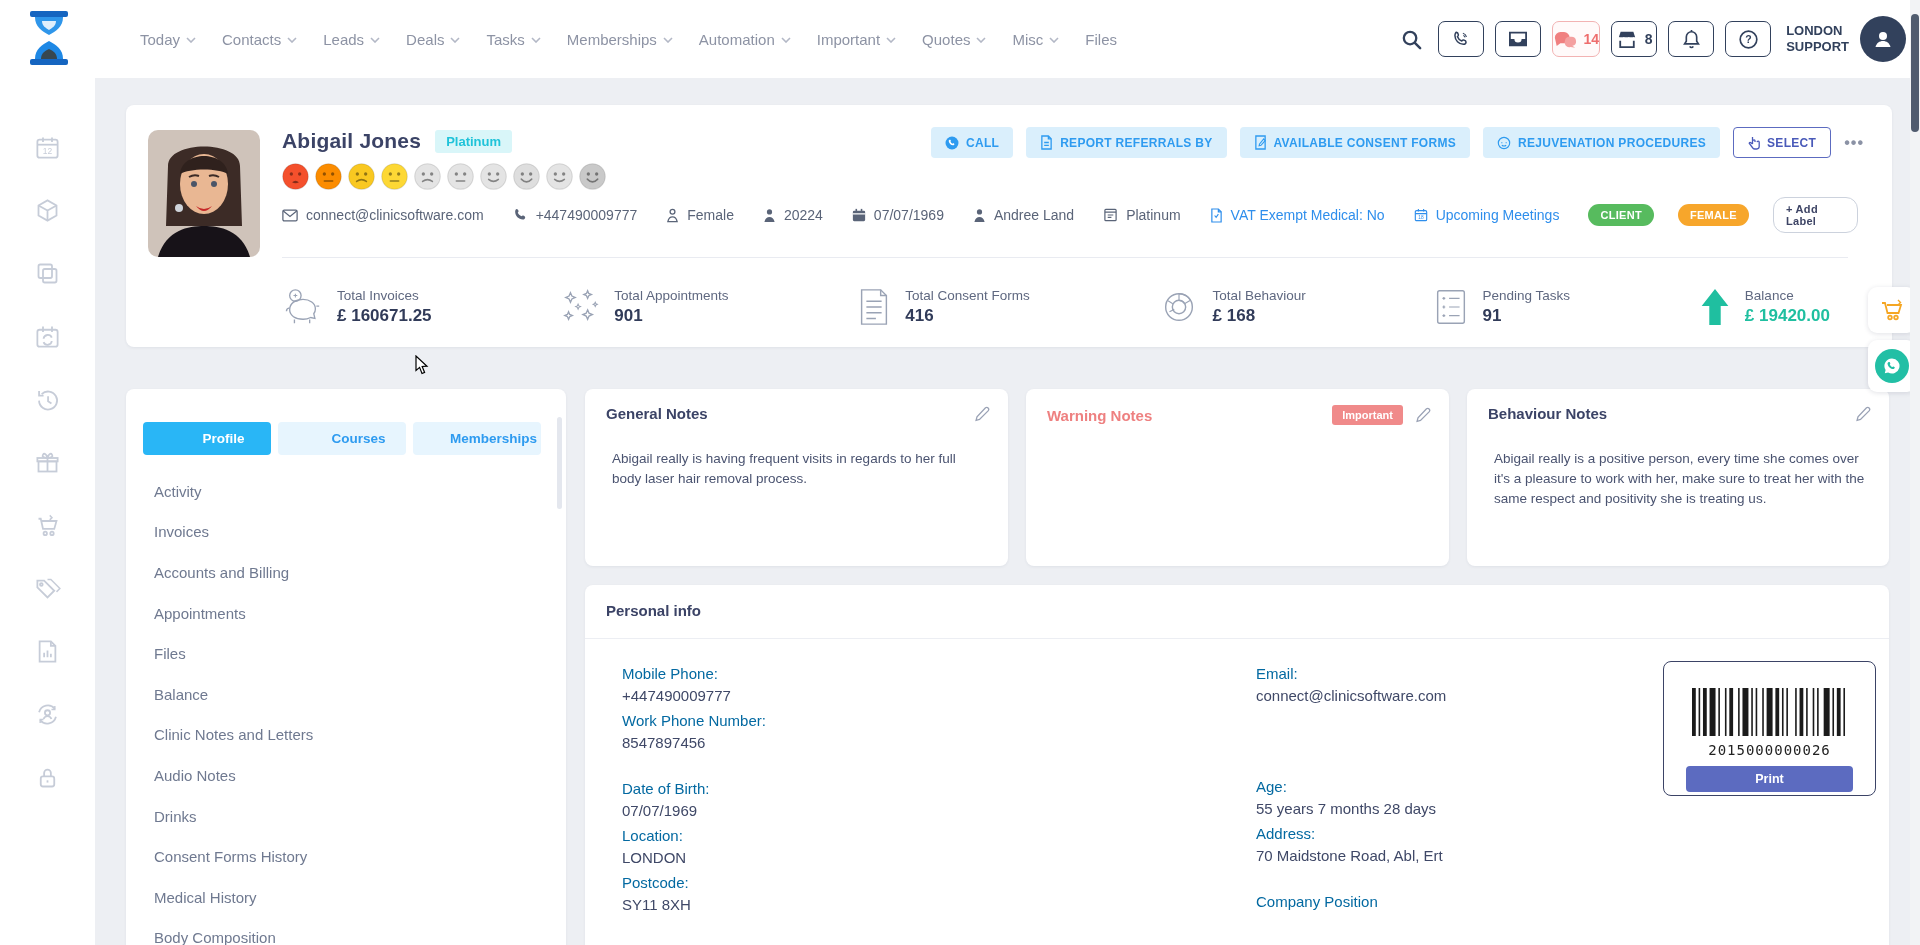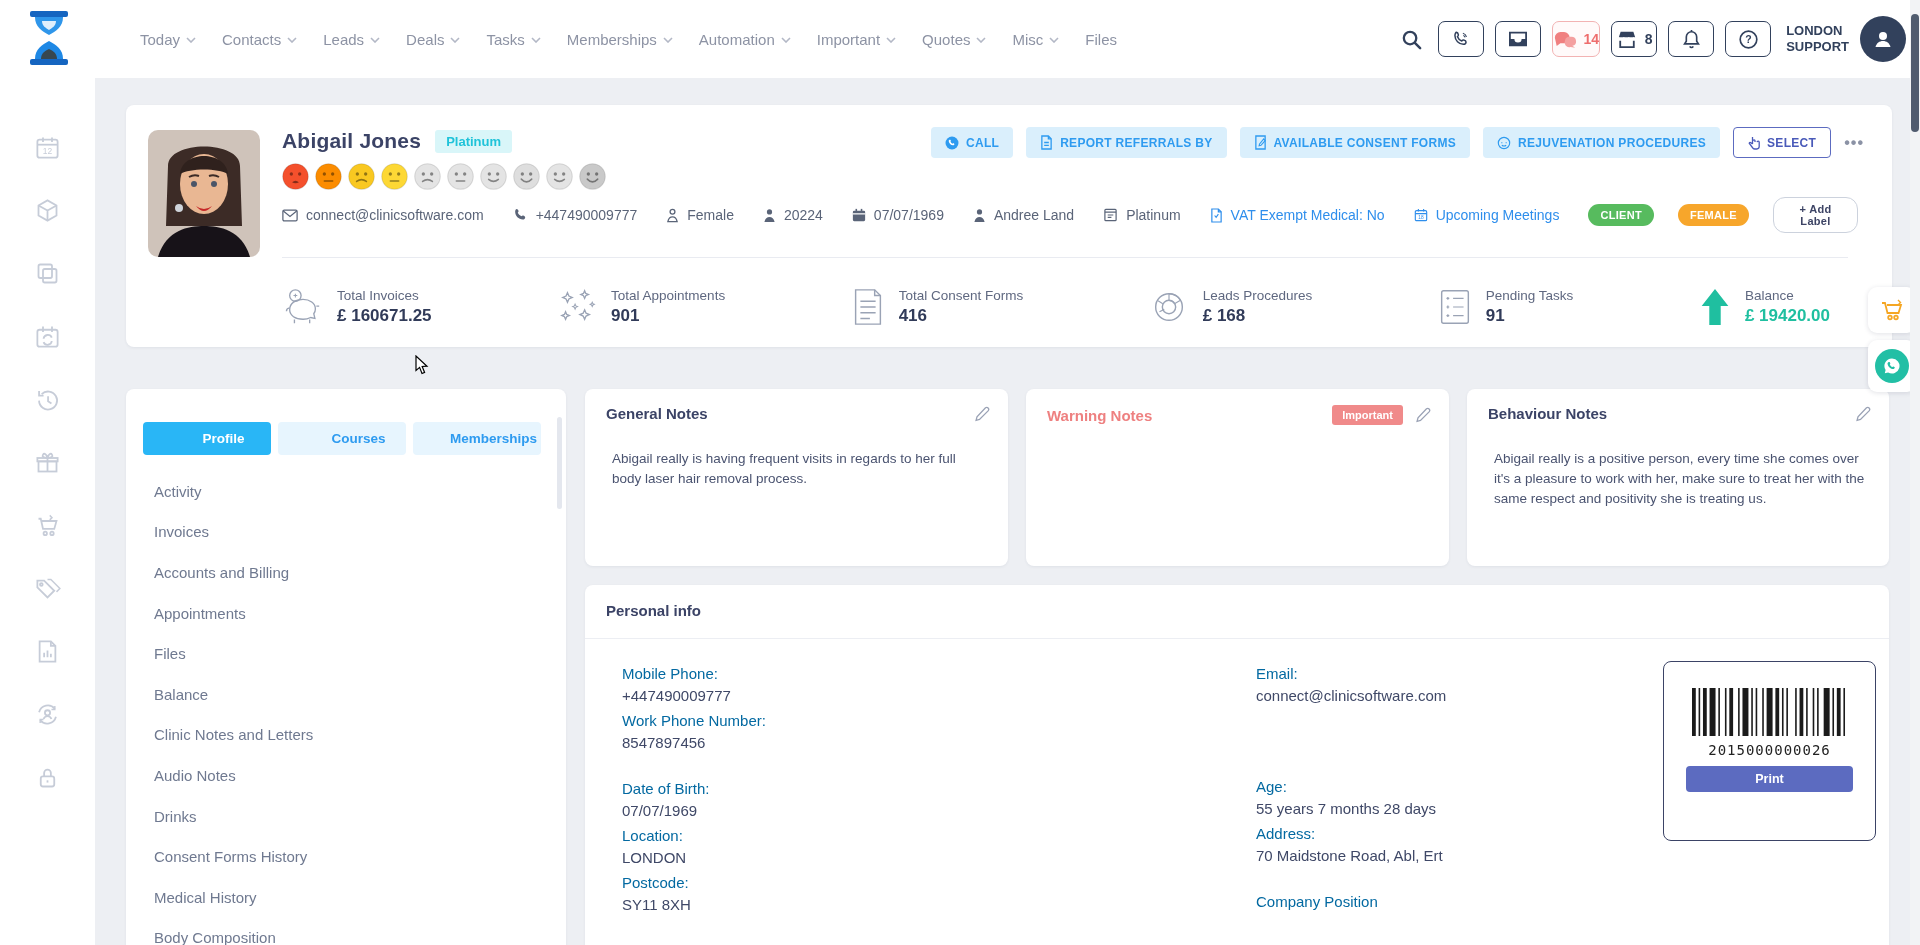--- a/index.html
+++ b/index.html
@@ -34,21 +34,21 @@
   #profile-card { left:126px; top:105px; width:1766px; height:242px; }
   .photo { position:absolute; left:22px; top:25px; width:112px; height:127px; border-radius:10px; overflow:hidden; }
   .p-name-row { position:absolute; left:156px; top:24px; display:flex; align-items:center; gap:14px; }
   .p-name { font-size:21px; font-weight:bold; color:#3b4366; letter-spacing:.2px; }
   .tier-badge { background:#d9f6f9; color:#1fc3d9; font-size:13px; font-weight:bold; padding:4px 11px; border-radius:3px; }
   .mood-row { position:absolute; left:156px; top:58px; display:flex; gap:6px; }
   .mood-row svg { cursor:pointer; }
   .contact-row { position:absolute; left:156px; right:34px; top:92px; display:flex; align-items:center; gap:29px; font-size:14px; color:#5a6478; }
   .c-item { display:flex; align-items:center; gap:8px; white-space:nowrap; }
   .c-item.link { color:#2e8eec; cursor:pointer; }
-  .pill-group { margin-left:auto; display:flex; align-items:center; gap:24px;text-align:center; }
+  .pill-group { margin-left:auto; display:flex; align-items:center; gap:24px; }
   .pill { font-size:11px; font-weight:bold; color:#fff; padding:5px 12px; border-radius:12px; letter-spacing:.3px; }
   .pill.green { background:#57bb5e; }
   .pill.orange { background:#f7a62b; }
   .pill.add { background:#fff; color:#3d4465; border:1px solid #ccd2dd; font-weight:bold; cursor:pointer; }
   .p-divider { position:absolute; left:156px; right:44px; top:152px; height:1px; background:#e9ebf1; }
   .stats-row { position:absolute; left:156px; right:62px; top:182px; display:flex; justify-content:space-between; }
   .stat { display:flex; align-items:center; gap:13px; }
   .stat .txt { display:flex; flex-direction:column; gap:3px; }
   .stat .lbl { font-size:13.5px; color:#5f6880; }
   .stat .val { font-size:17px; font-weight:bold; color:#313b59; }
@@ -88,21 +88,21 @@
   .pi-divider { position:absolute; left:0; right:0; top:53px; height:1px; background:#eceef3; }
   .pi-col { position:absolute; top:80px; width:560px; }
   .pi-col.left { left:37px; }
   .pi-col.right { left:663px;margin-left:8px; }
   .field { margin-bottom:8px; }
   .field .flabel { font-size:15px; color:#0369a1; margin-bottom:5px; }
   .field .fvalue { font-size:15px; color:#3f4867; }
   .gap-top { margin-top:29px; }
   .gap-top-big { margin-top:74px; }
   
-  .barcode-card { position:absolute; left:1078px; top:76px; width:213px; height:180px; border:1.4px solid #3b4366; border-radius:8px; background:#fff; }
+  .barcode-card { position:absolute; left:1078px; top:76px; width:213px; height:135px; border:1.4px solid #3b4366; border-radius:8px; background:#fff; }
   .barcode-wrap { position:absolute; left:28px; top:26px; }
   .barcode-num { position:absolute; left:0; right:0; top:80px; text-align:center; font-size:14px; color:#222; font-family:"DejaVu Sans Mono",monospace; letter-spacing:1px; }
   .print-btn { position:absolute; left:22px; right:22px; top:104px; height:26px; background:#5c6bc0; border:none; border-radius:4px;
                color:#fff; font-size:12.5px; font-weight:bold; cursor:pointer; font-family:"Liberation Sans",sans-serif; }
 
   
   .float-box { position:absolute; width:48px; background:#fff; border-radius:9px; box-shadow:0 1px 5px rgba(40,50,80,.14); z-index:8;
                display:flex; align-items:center; justify-content:center; cursor:pointer; }
   #float-cart { left:1868px; top:287px; height:46px; }
   #float-wa { left:1868px; top:340px; height:52px; }
@@ -572,21 +572,21 @@
           </div>
       </div>
       <div class="stat">
         <svg width="42" height="40" viewBox="0 0 44 42" fill="none" stroke="#9aa3b5">
           <circle cx="22" cy="21" r="14" stroke-width="1.5"></circle>
             <circle cx="22" cy="21" r="7" stroke-width="1.5"></circle>
           <path d="M22 7a14 14 0 0 1 12 7l-6.2 3.5A7 7 0 0 0 22 14z" stroke-width="1.2"></path>
           <path d="M10.5 14.5l5 3M12 26l5-2.5" stroke-width="1.2"></path>
         </svg>
         <div class="txt">
-            <span class="lbl">Leads Procedures</span>
+            <span class="lbl">Total Behaviour</span>
             <span class="val">£ 168</span>
           </div>
       </div>
       <div class="stat">
         <svg width="36" height="40" viewBox="0 0 36 42" fill="none" stroke="#9aa3b5" stroke-width="1.5">
           <rect x="4" y="4" width="28" height="34" rx="2"></rect>
           <path d="M9 12h3M10.5 10.5v3M16 12h11" stroke-width="1.3"></path>
           <path d="M9 21h3M10.5 19.5v3M16 21h11" stroke-width="1.3"></path>
           <path d="M9 30h3M10.5 28.5v3M16 30h11" stroke-width="1.3"></path>
         </svg>

